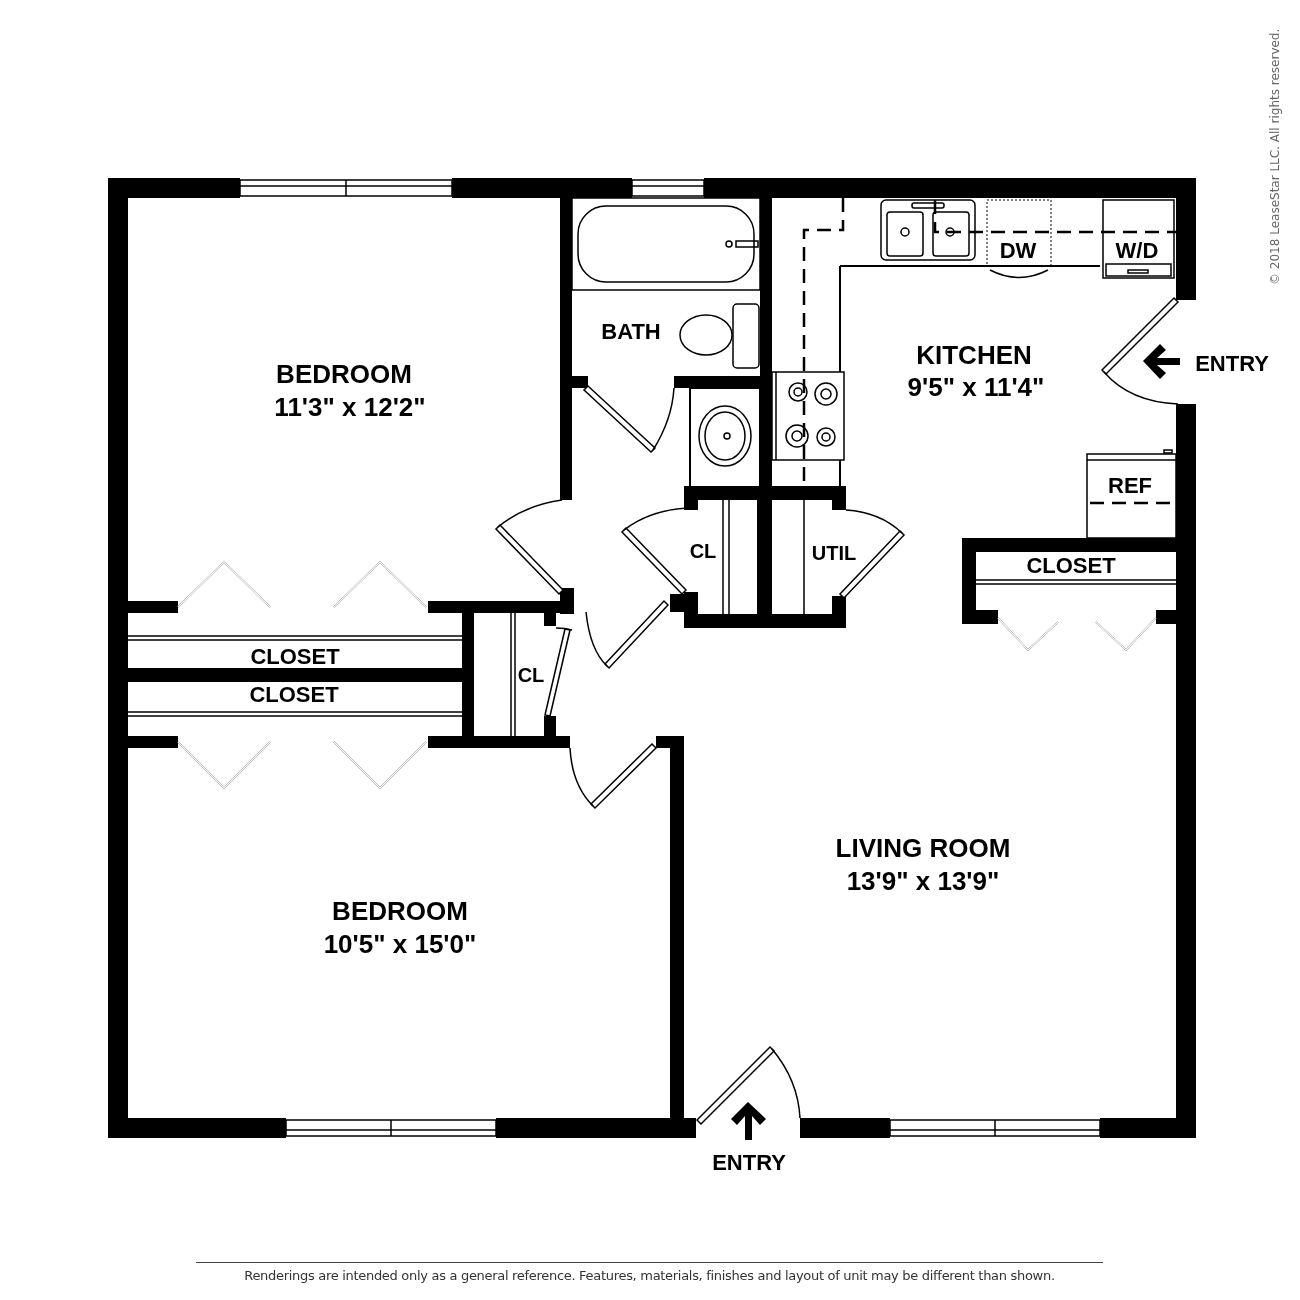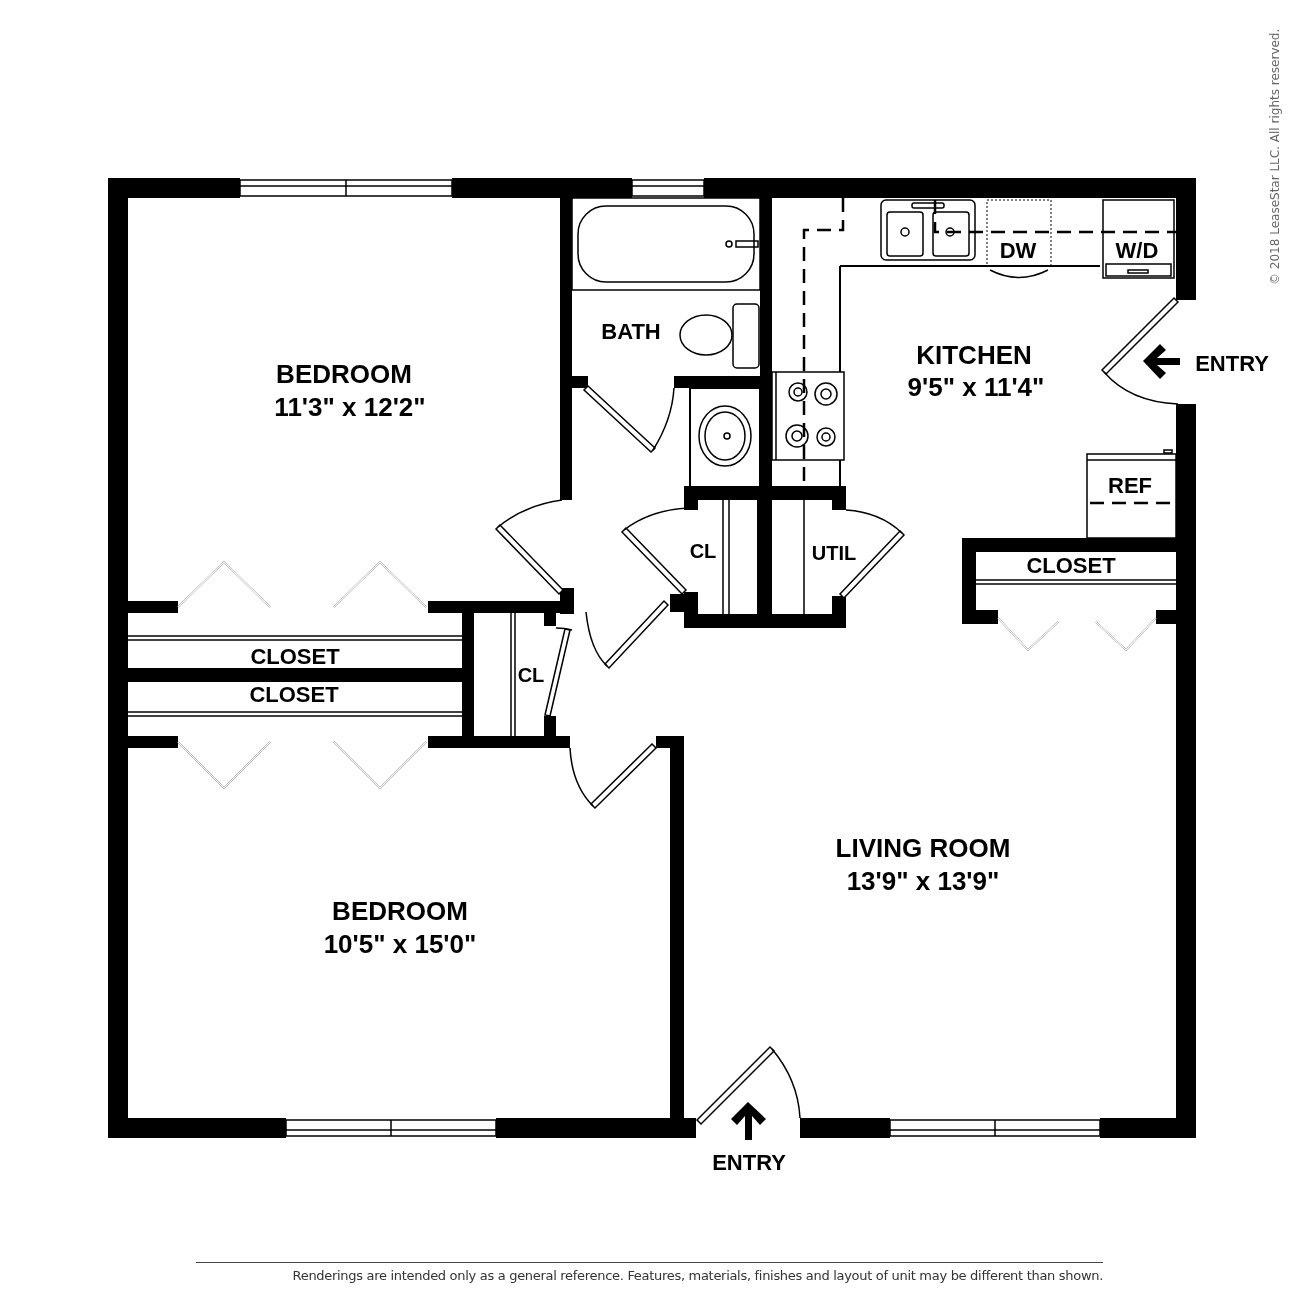--- a/index.html
+++ b/index.html
@@ -9,21 +9,21 @@
   .thin { fill: none; stroke: #000; stroke-width: 1.5; }
   .thin2 { fill: none; stroke: #000; stroke-width: 2; }
   .dash { fill: none; stroke: #000; stroke-width: 2.5; stroke-dasharray: 14 8; }
   .dot { fill: none; stroke: #000; stroke-width: 1; stroke-dasharray: 2 2; }
   .door { fill: #fff; stroke: #000; stroke-width: 1.5; }
   .lbl { font-family: "Liberation Sans", sans-serif; font-weight: bold; fill: #000; text-anchor: middle; }
   .room { font-size: 26px; }
   .small { font-size: 22px; }
   .copyright { position: absolute; left: 1268px; top: 285px; transform-origin: 0 0; transform: rotate(-90deg); font-size: 12px; color: #666; white-space: nowrap; font-family: "DejaVu Sans", sans-serif; }
   .footer-line { position: absolute; left: 196px; top: 1262px; width: 907px; height: 1px; background: #444; }
-  .footer { position: absolute; left: 196px; top: 1268px; width: 907px; text-align: right; font-size: 13px; color: #333; font-family: "DejaVu Sans", sans-serif; letter-spacing: -0.3px; }
+  .footer { position: absolute; left: 196px; top: 1268px; width: 907px; text-align: center; font-size: 13px; color: #333; font-family: "DejaVu Sans", sans-serif; letter-spacing: -0.3px; }
 </style>
 </head>
 <body>
 
 <svg width="1300" height="1300" viewBox="0 0 1300 1300">
 
   <g>
 
     <rect class="wall" x="108" y="178" width="132" height="20"></rect>
     <rect class="wall" x="452" y="178" width="180" height="20"></rect>

